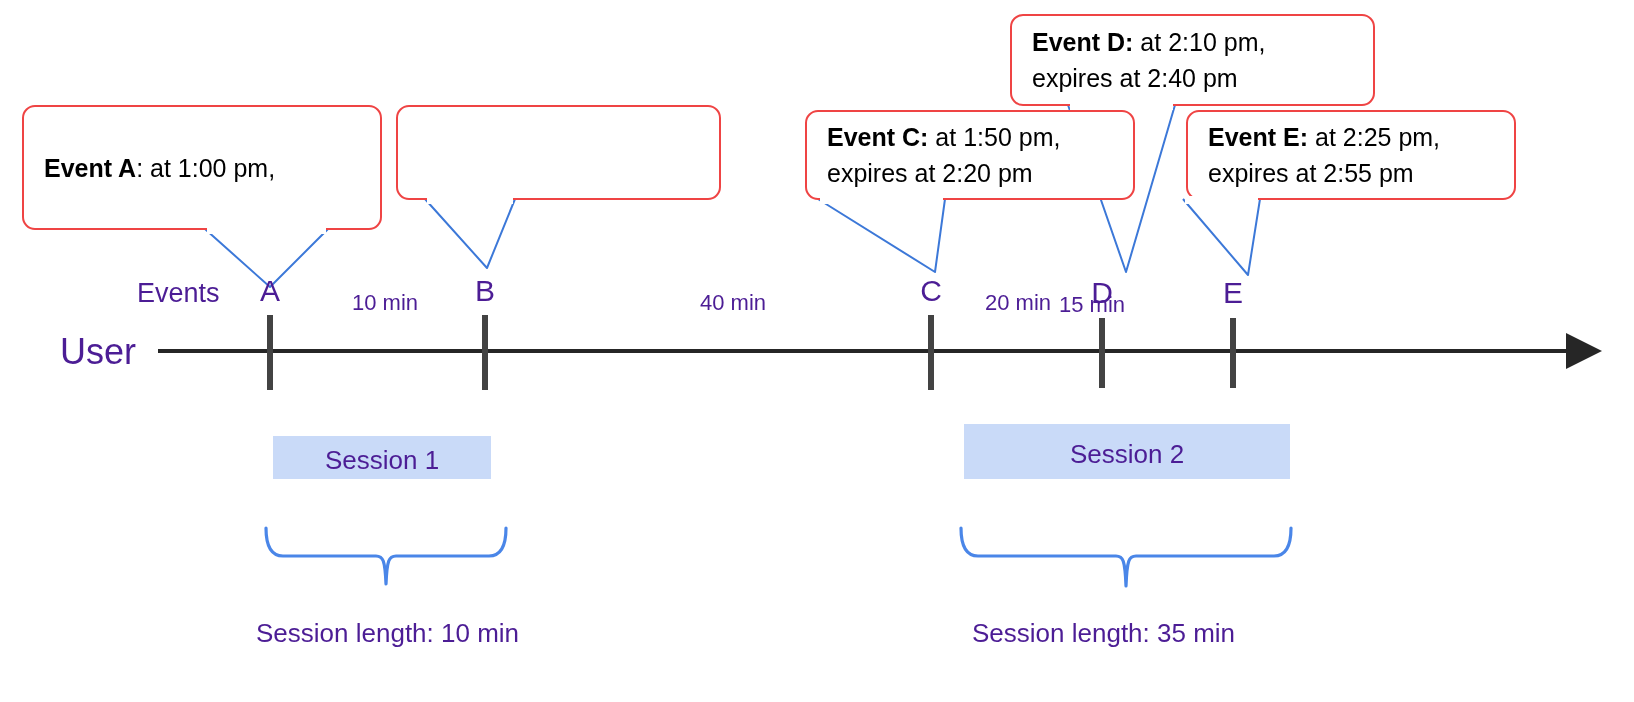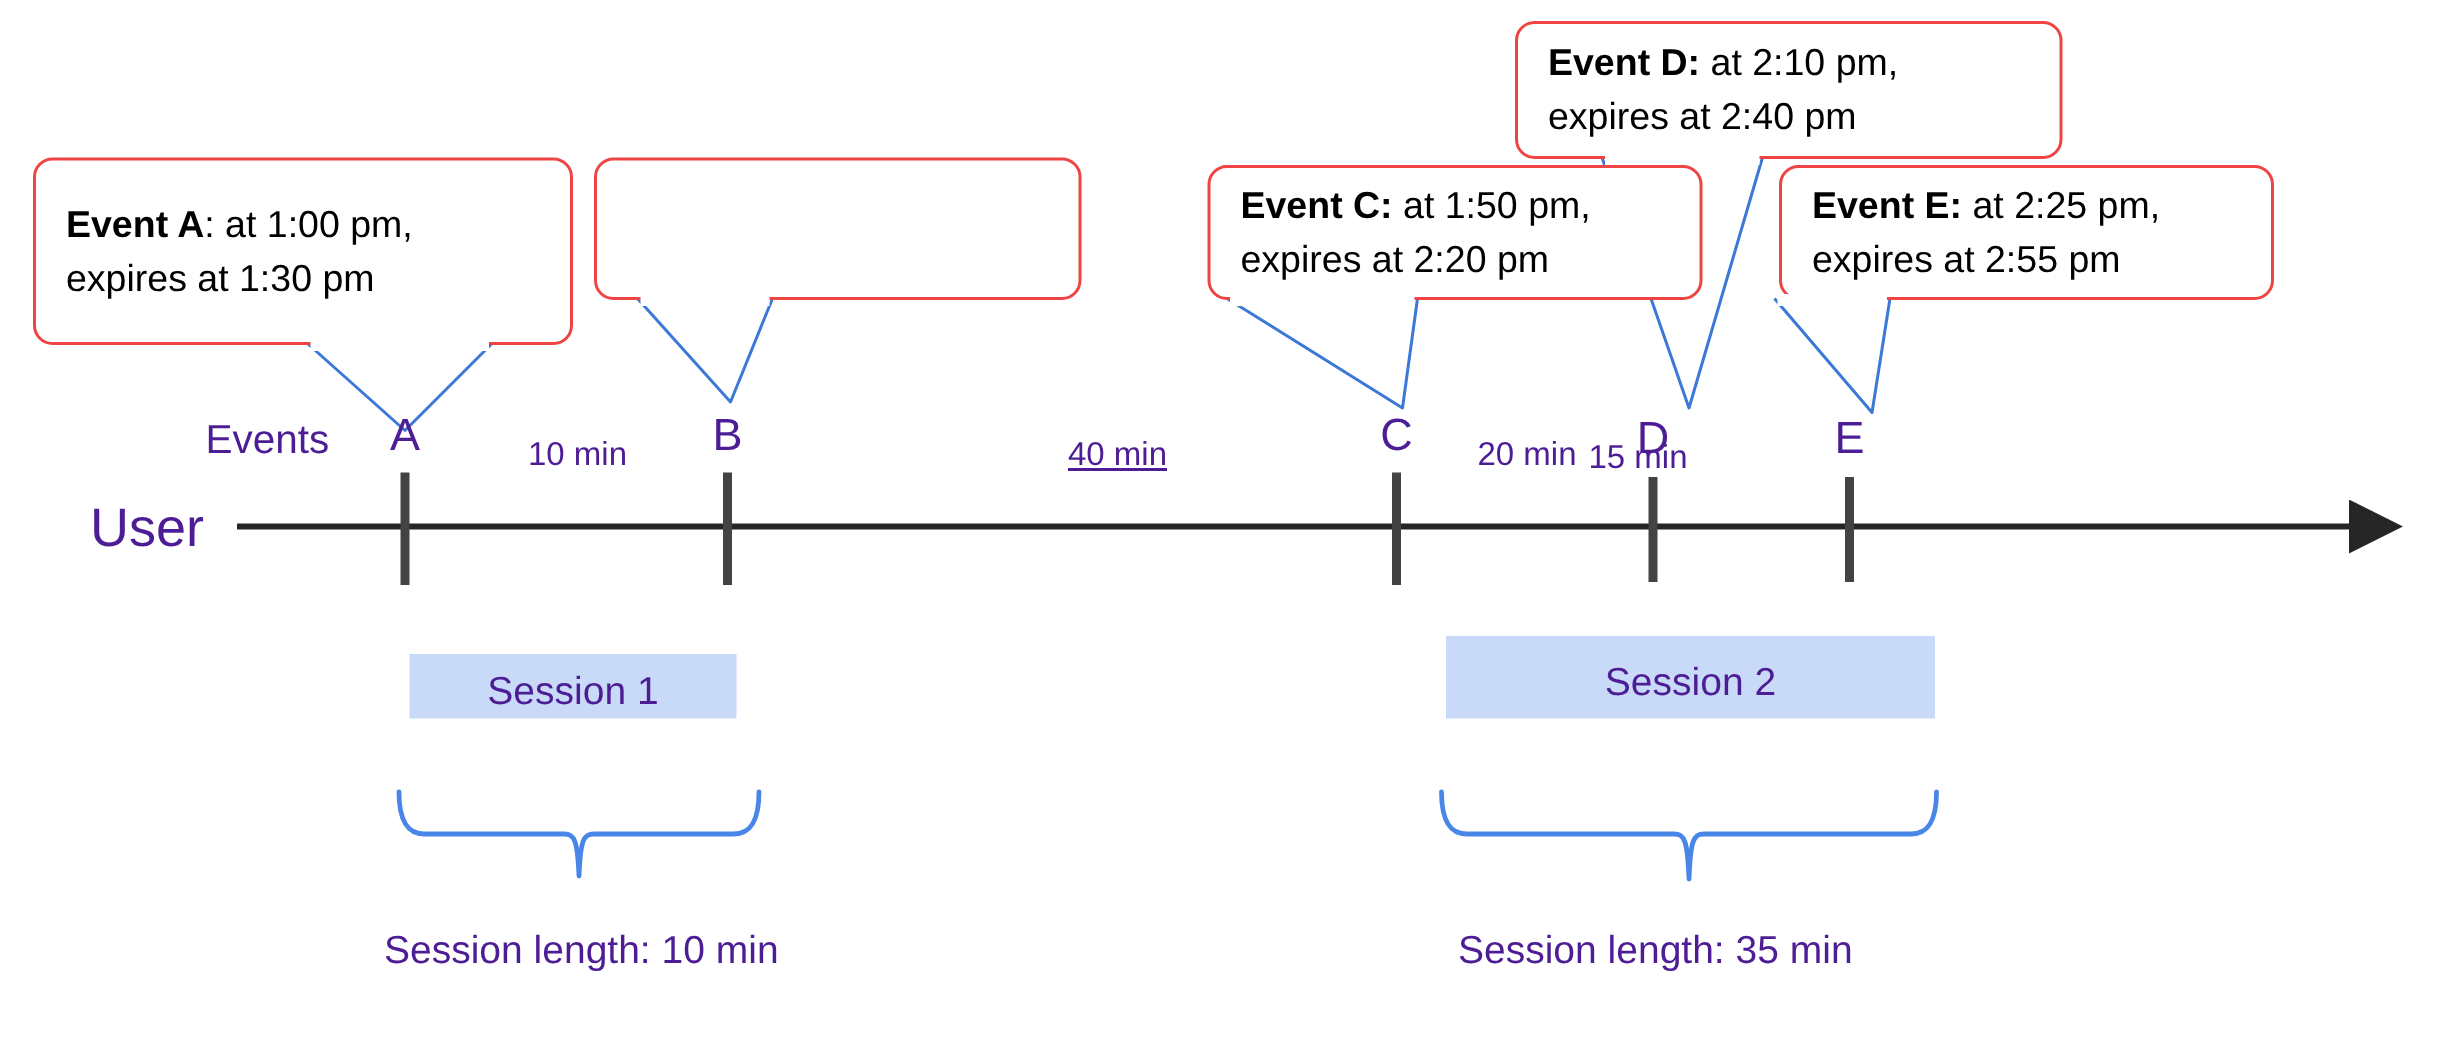--- a/index.html
+++ b/index.html
@@ -68,21 +68,20 @@
 
   <div class="sessbar" style="left:273px;top:436px;width:218px;height:43px;"></div>
   <div class="lbl lbl-session" style="left:273px;top:445px;width:218px;text-align:center;">Session 1</div>
 
   <div class="sessbar" style="left:964px;top:424px;width:326px;height:55px;"></div>
   <div class="lbl lbl-session" style="left:964px;top:439px;width:326px;text-align:center;">Session 2</div>
 
   <div class="callout" style="left:22px;top:105px;width:360px;height:125px;">
     <div class="ctext">
       <span><b>Event A</b><span>: </span><span>at 1:00 pm,</span></span><br>
-      <span>expires at 1:30 pm</span>
     </div>
   </div>
   <div class="notch" style="left:207px;top:226px;width:119px;height:8px;"></div>
 
   <div class="callout" style="left:396px;top:105px;width:325px;height:95px;">
     <div class="ctext">
       <br>
     </div>
   </div>
   <div class="notch" style="left:427px;top:196px;width:86px;height:8px;"></div>
@@ -115,20 +114,20 @@
 
   <div class="lbl lbl-events" style="left:137px;top:278px;">Events</div>
 
   <div class="lbl lbl-tick" style="left:250px;top:274px;width:40px;text-align:center;">A</div>
   <div class="lbl lbl-tick" style="left:465px;top:274px;width:40px;text-align:center;">B</div>
   <div class="lbl lbl-tick" style="left:911px;top:274px;width:40px;text-align:center;">C</div>
   <div class="lbl lbl-tick" style="left:1082px;top:276px;width:40px;text-align:center;">D</div>
   <div class="lbl lbl-tick" style="left:1213px;top:276px;width:40px;text-align:center;">E</div>
 
   <div class="lbl lbl-dur" style="left:330px;top:290px;width:110px;text-align:center;">10 min</div>
-  <div class="lbl lbl-dur" style="left:668px;top:290px;width:110px;text-align:right;text-decoration:underline;">40 min</div>
+  <div class="lbl lbl-dur" style="left:700px;top:290px;width:110px;text-align:left;">40 min</div>
   <div class="lbl lbl-dur" style="left:963px;top:290px;width:110px;text-align:center;">20 min</div>
   <div class="lbl lbl-dur" style="left:1059px;top:292px;width:100px;text-align:left;">15 min</div>
 
   <div class="lbl lbl-slen" style="left:256px;top:618px;">Session length: 10 min</div>
   <div class="lbl lbl-slen" style="left:972px;top:618px;">Session length: 35 min</div>
 
 </div>
 
 </body></html>

